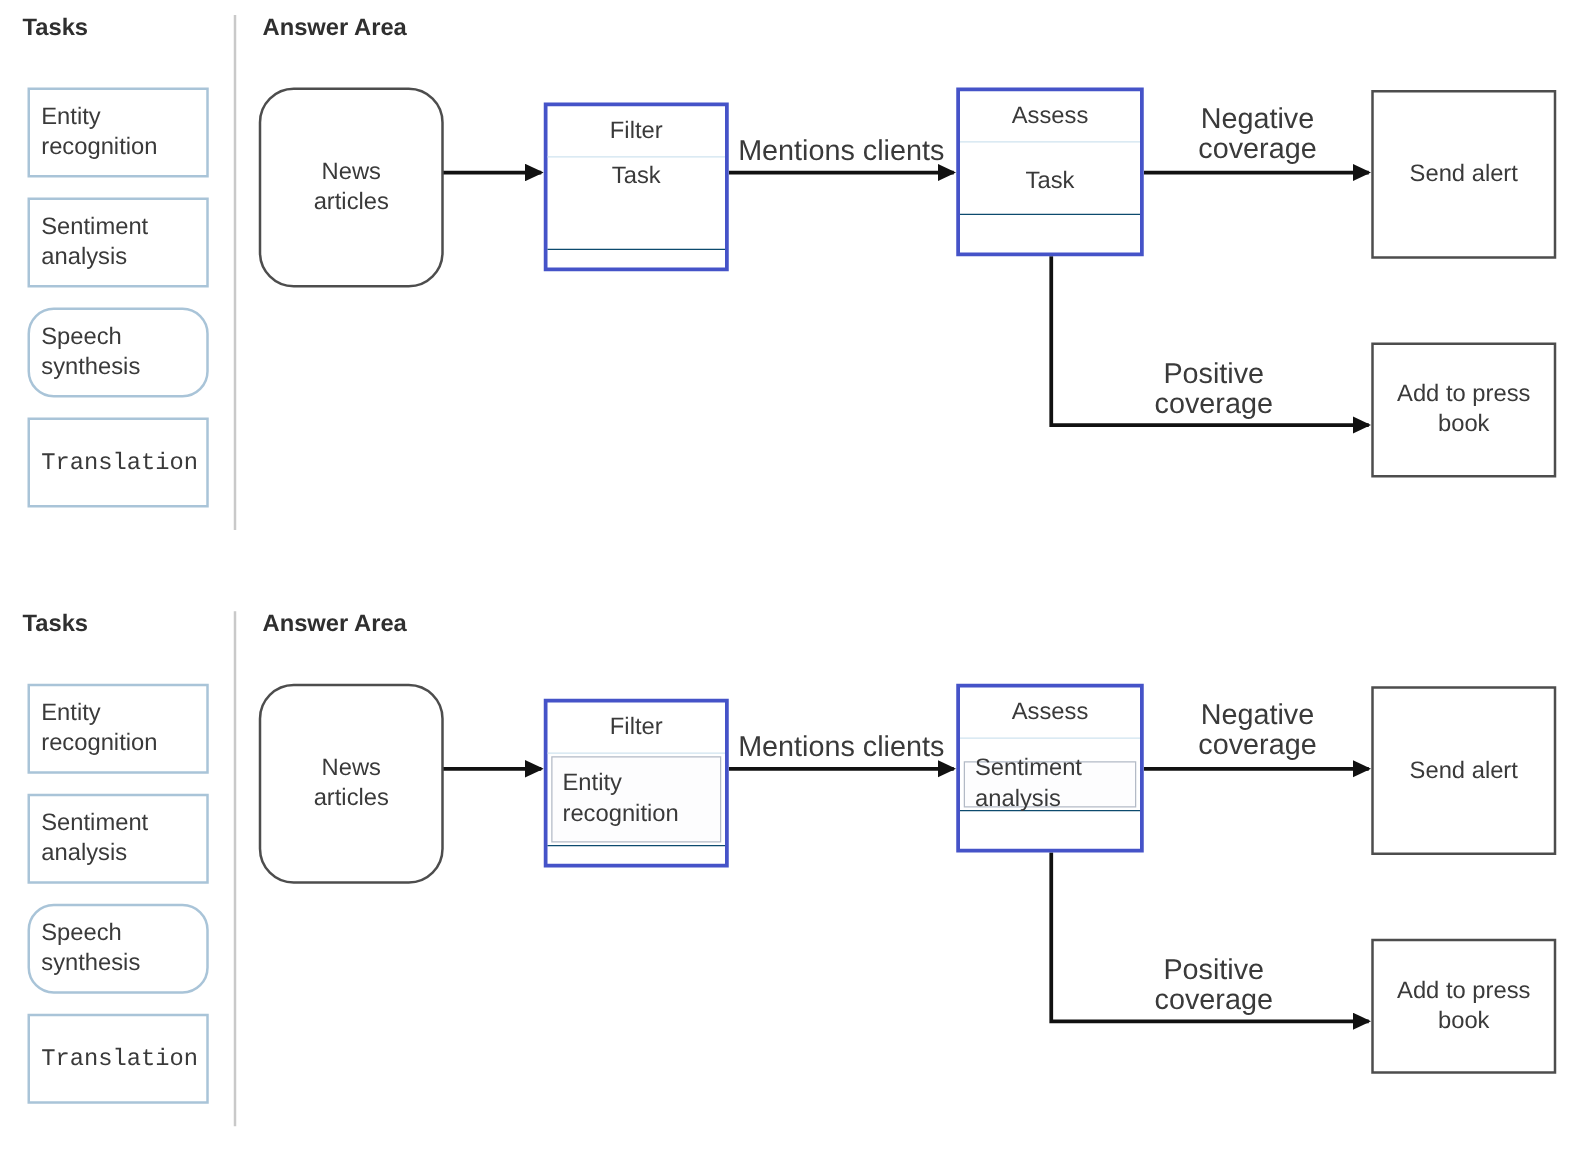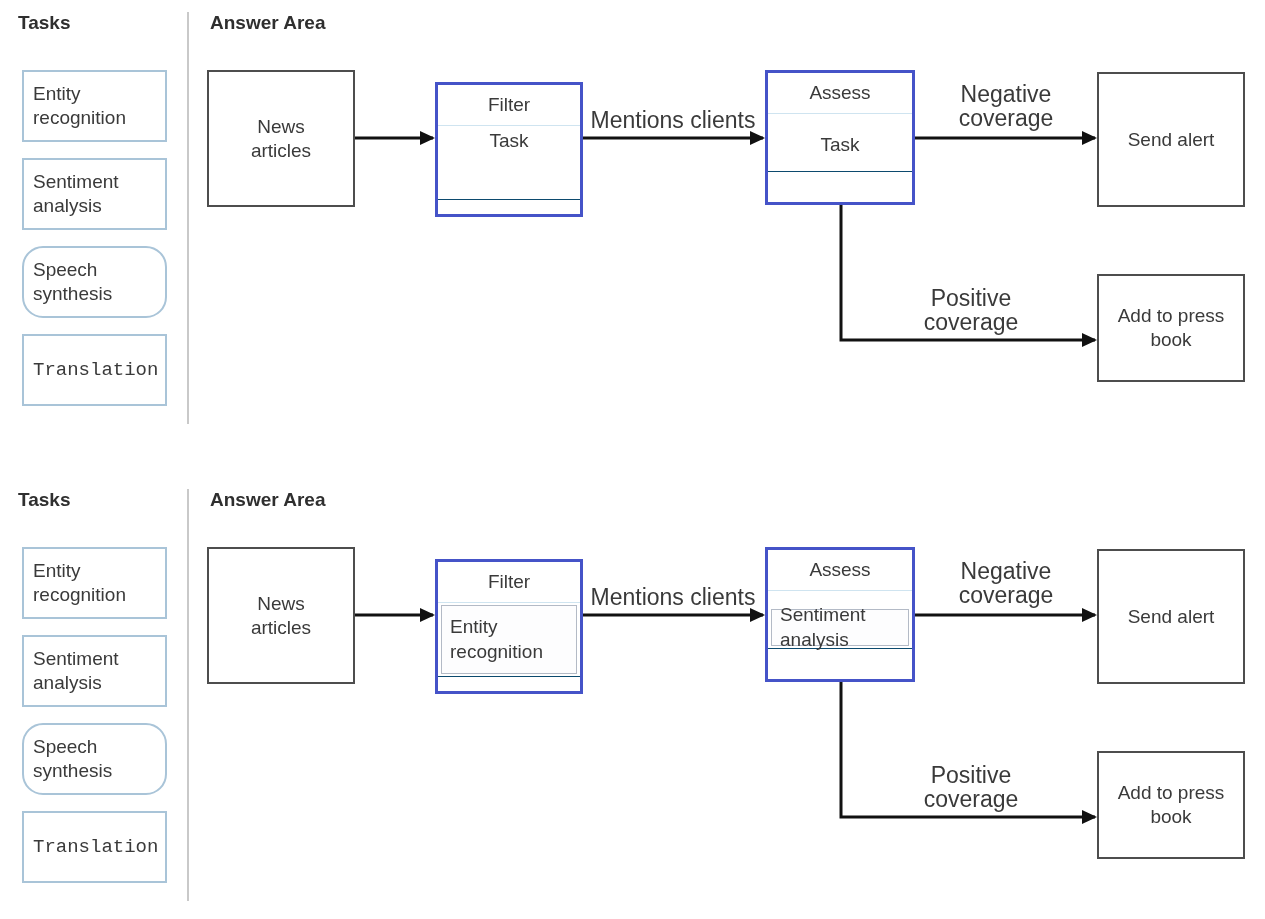--- a/index.html
+++ b/index.html
@@ -31,21 +31,21 @@
     padding-left:9px; font-size:19px; line-height:1.28;
   }
   .t0 { top:70px; } .t1 { top:158px; } .t2 { top:246px;border-radius:21px; } .t3 { top:334px;font-family:Liberation Mono, monospace; }
 
   .box {
     position:absolute; box-sizing:border-box;
     border:2px solid #4d4d4d; background:#ffffff;
     display:flex; align-items:center; justify-content:center;
     text-align:center; font-size:19px; line-height:1.26;
   }
-  .news  { left:207px;  top:70px;  width:148px; height:137px; }
+  .news  { left:207px;  top:70px;  width:148px; height:160px;border-radius:28px; }
   .send  { left:1097px; top:72px;  width:148px; height:135px; }
   .press { left:1097px; top:274px; width:148px; height:108px; padding:4px 5px; }
   .news-label { display:block; width:84px; text-align:center; }
 
   .dropbox {
     position:absolute; box-sizing:border-box;
     border:3px solid #4553c8; background:#ffffff;
     display:flex; flex-direction:column;
   }
   .filter { left:435px; top:70px; width:148px; height:135px;margin-top:12px; }

